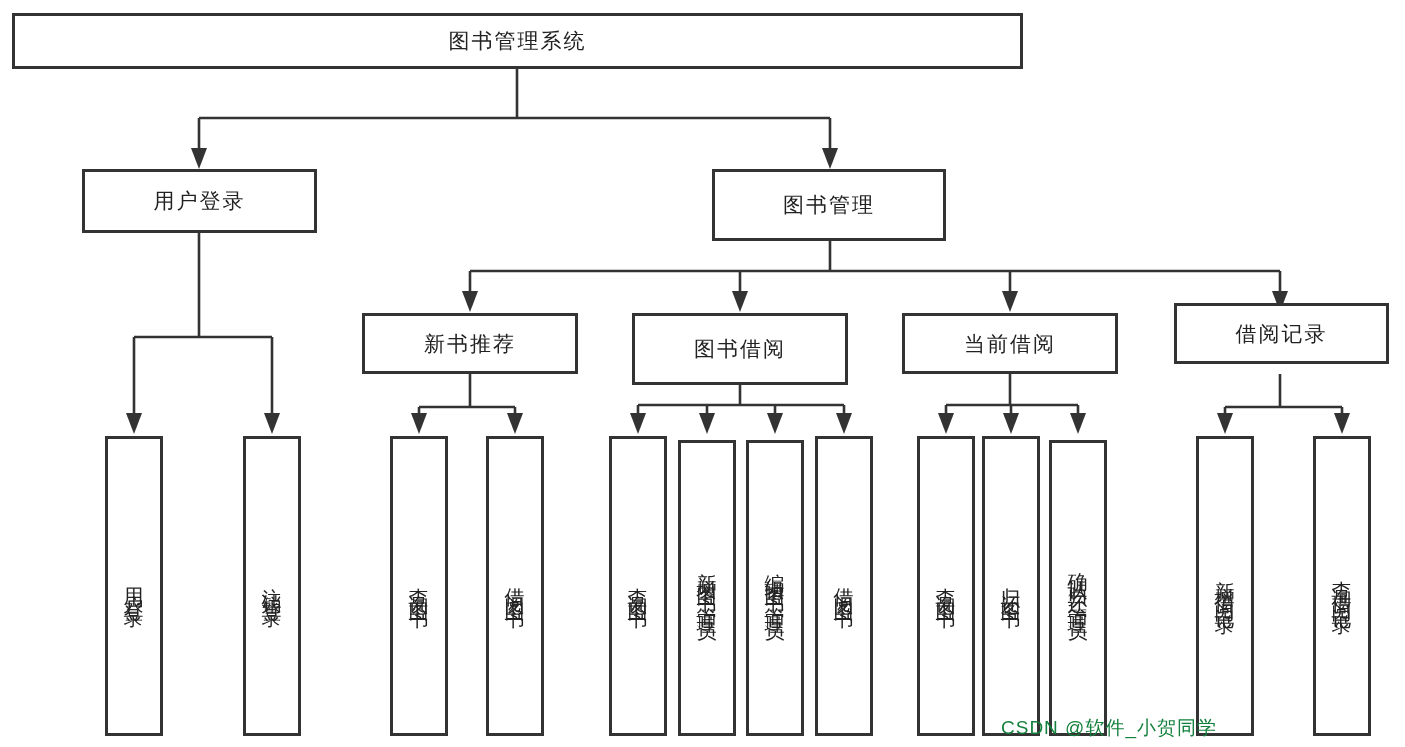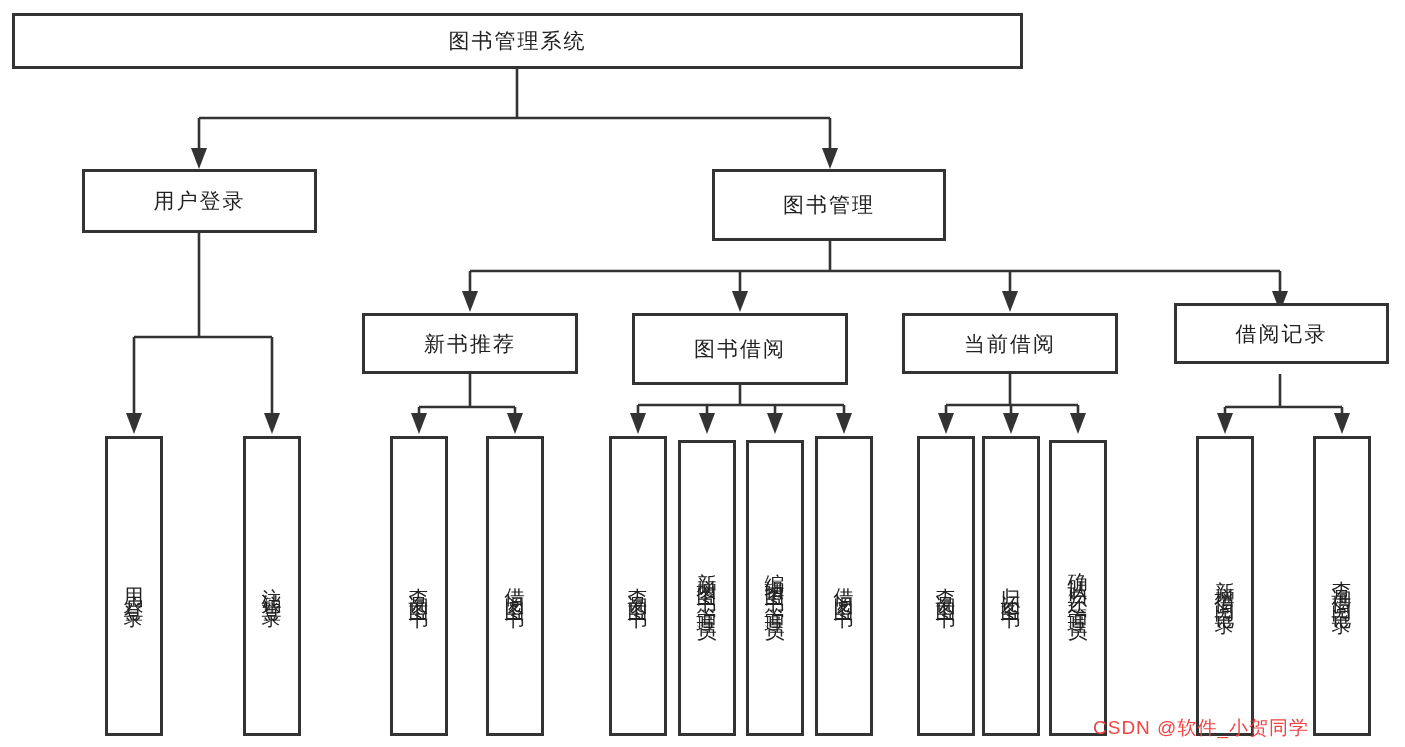--- a/index.html
+++ b/index.html
@@ -43,23 +43,23 @@
     writing-mode: vertical-rl;
     text-orientation: mixed;
     letter-spacing: 7px;
     line-height: 1;
   }
   .watermark {
     position: absolute;
     top: 715px;
     right: 4px;
     width: 400px;
-    text-align: center;
+    text-align: left;
     font-size: 19px;
-    color: #ef4444;
+    color: #15803d;
     letter-spacing: 1px;
   }
 </style>
 </head>
 <body>
 
 <div class="canvas">
 
   <svg class="connectors" width="1405" height="747" viewBox="0 0 1405 747" xmlns="http://www.w3.org/2000/svg">
     <g stroke="#333333" stroke-width="2.6" fill="none">

